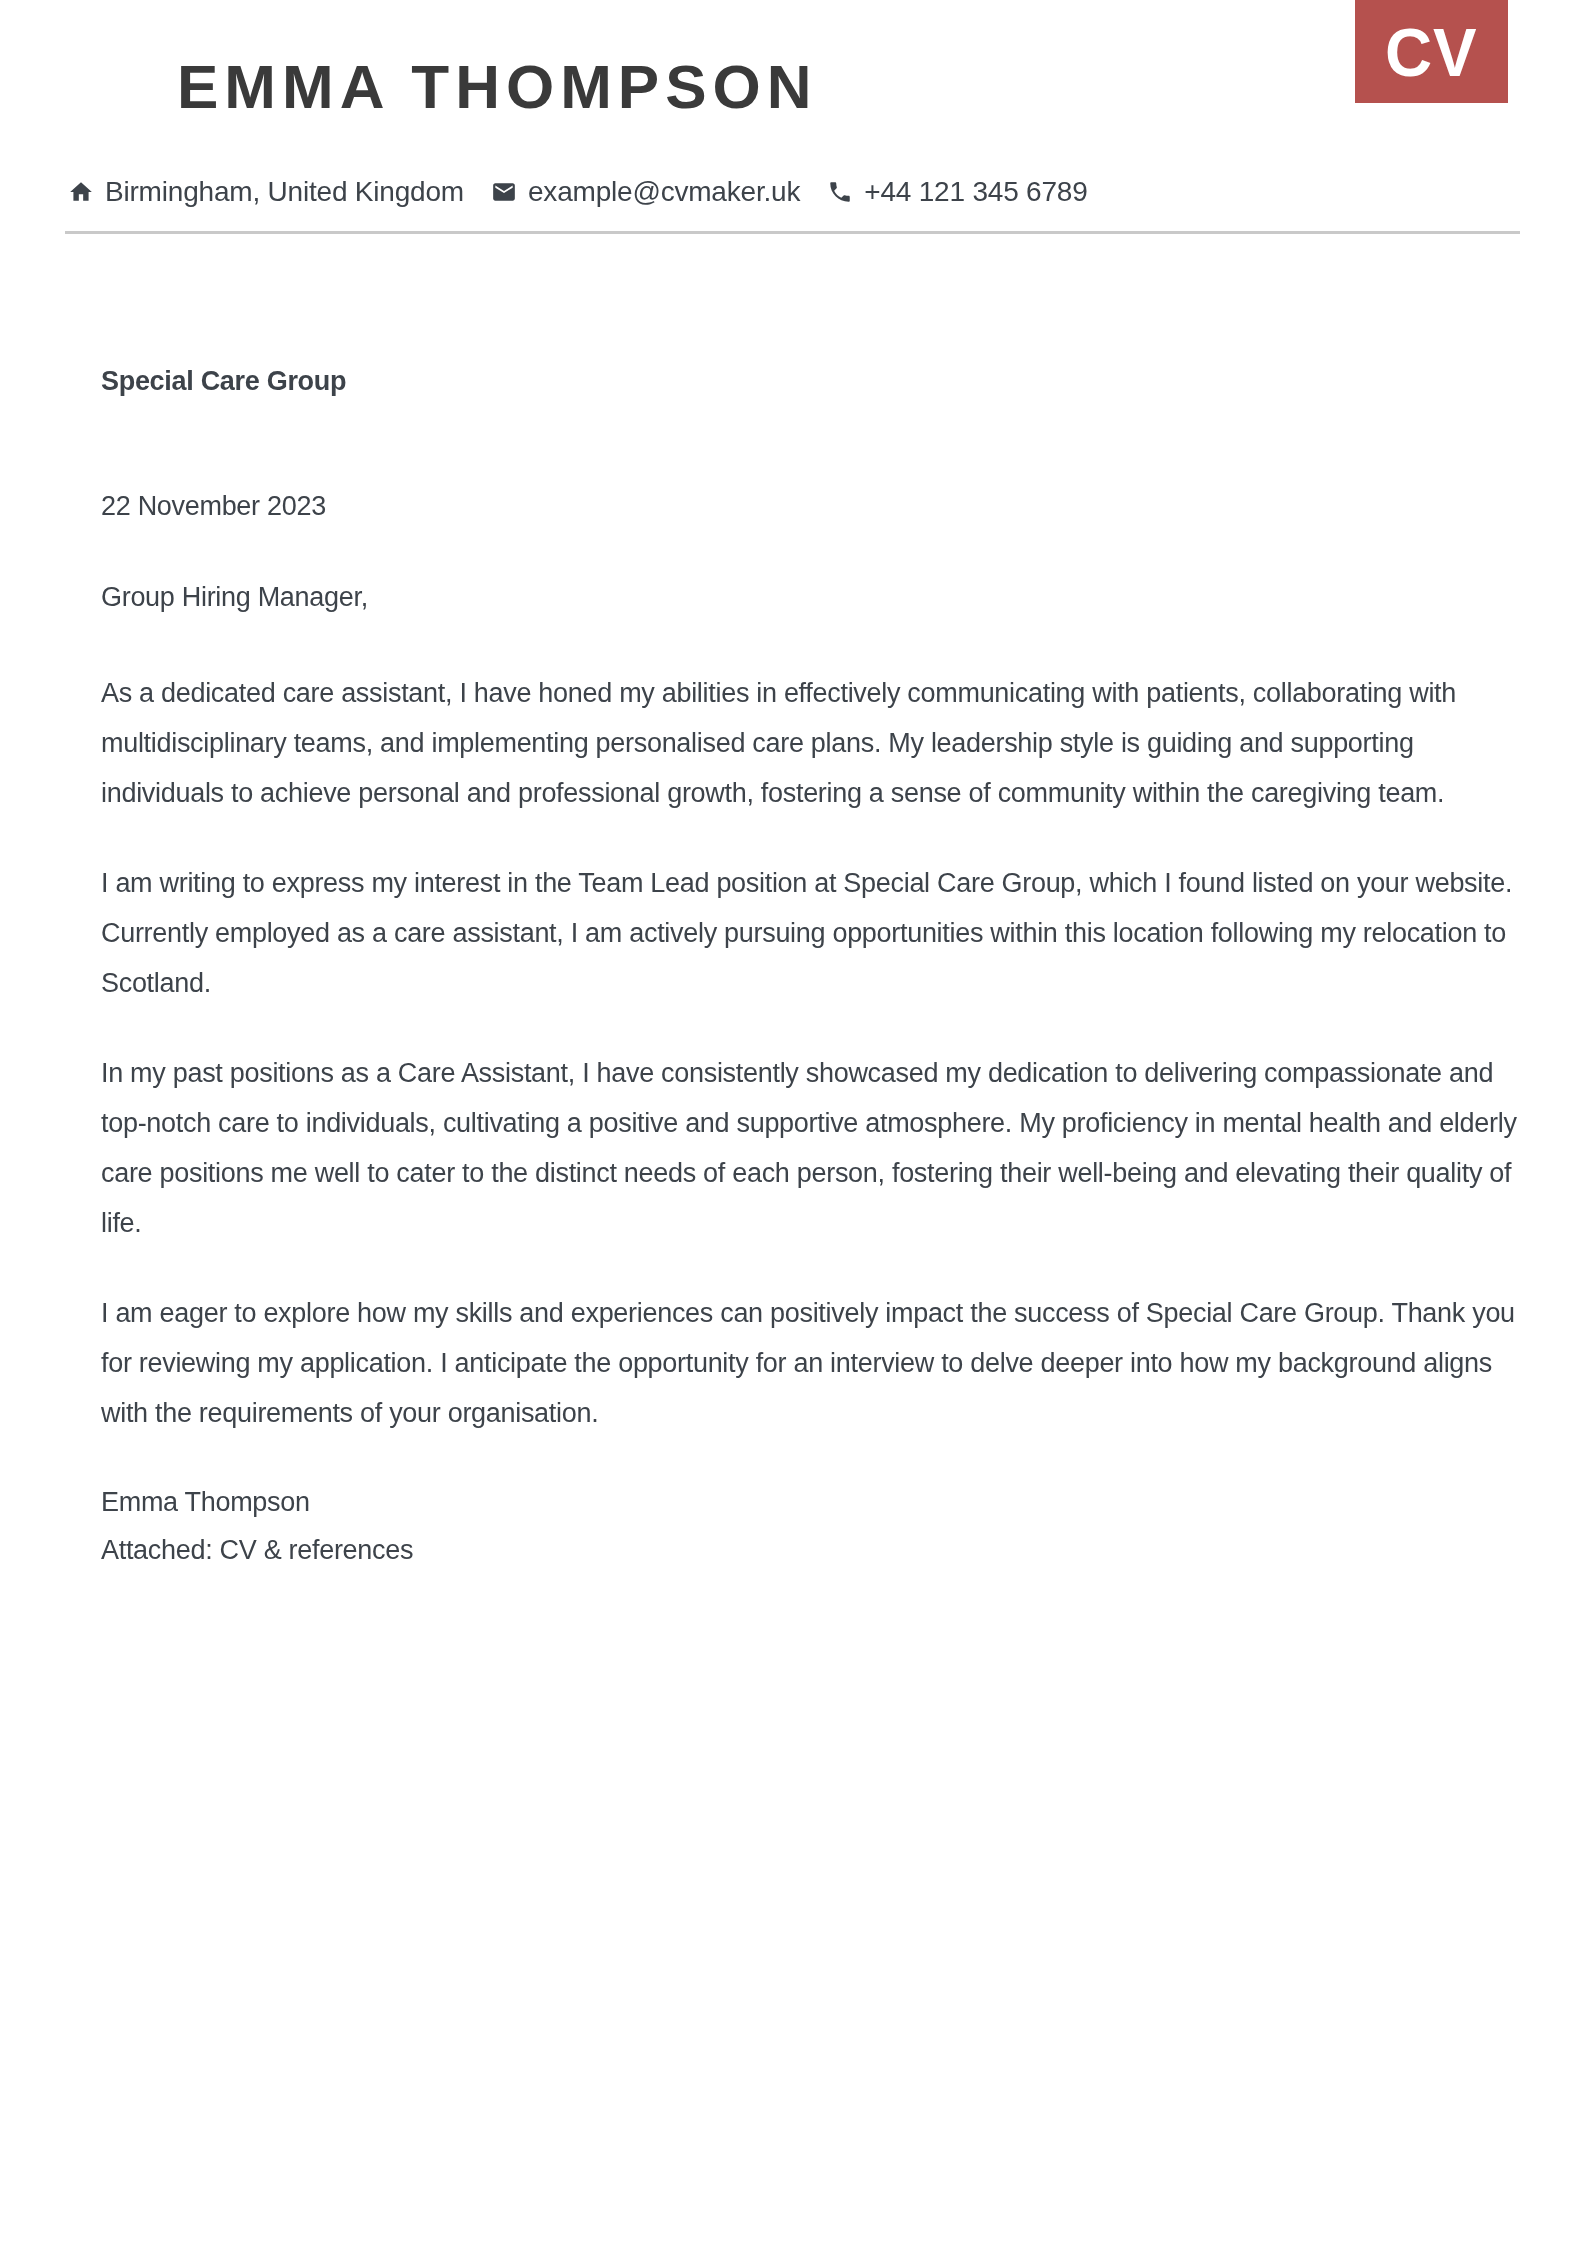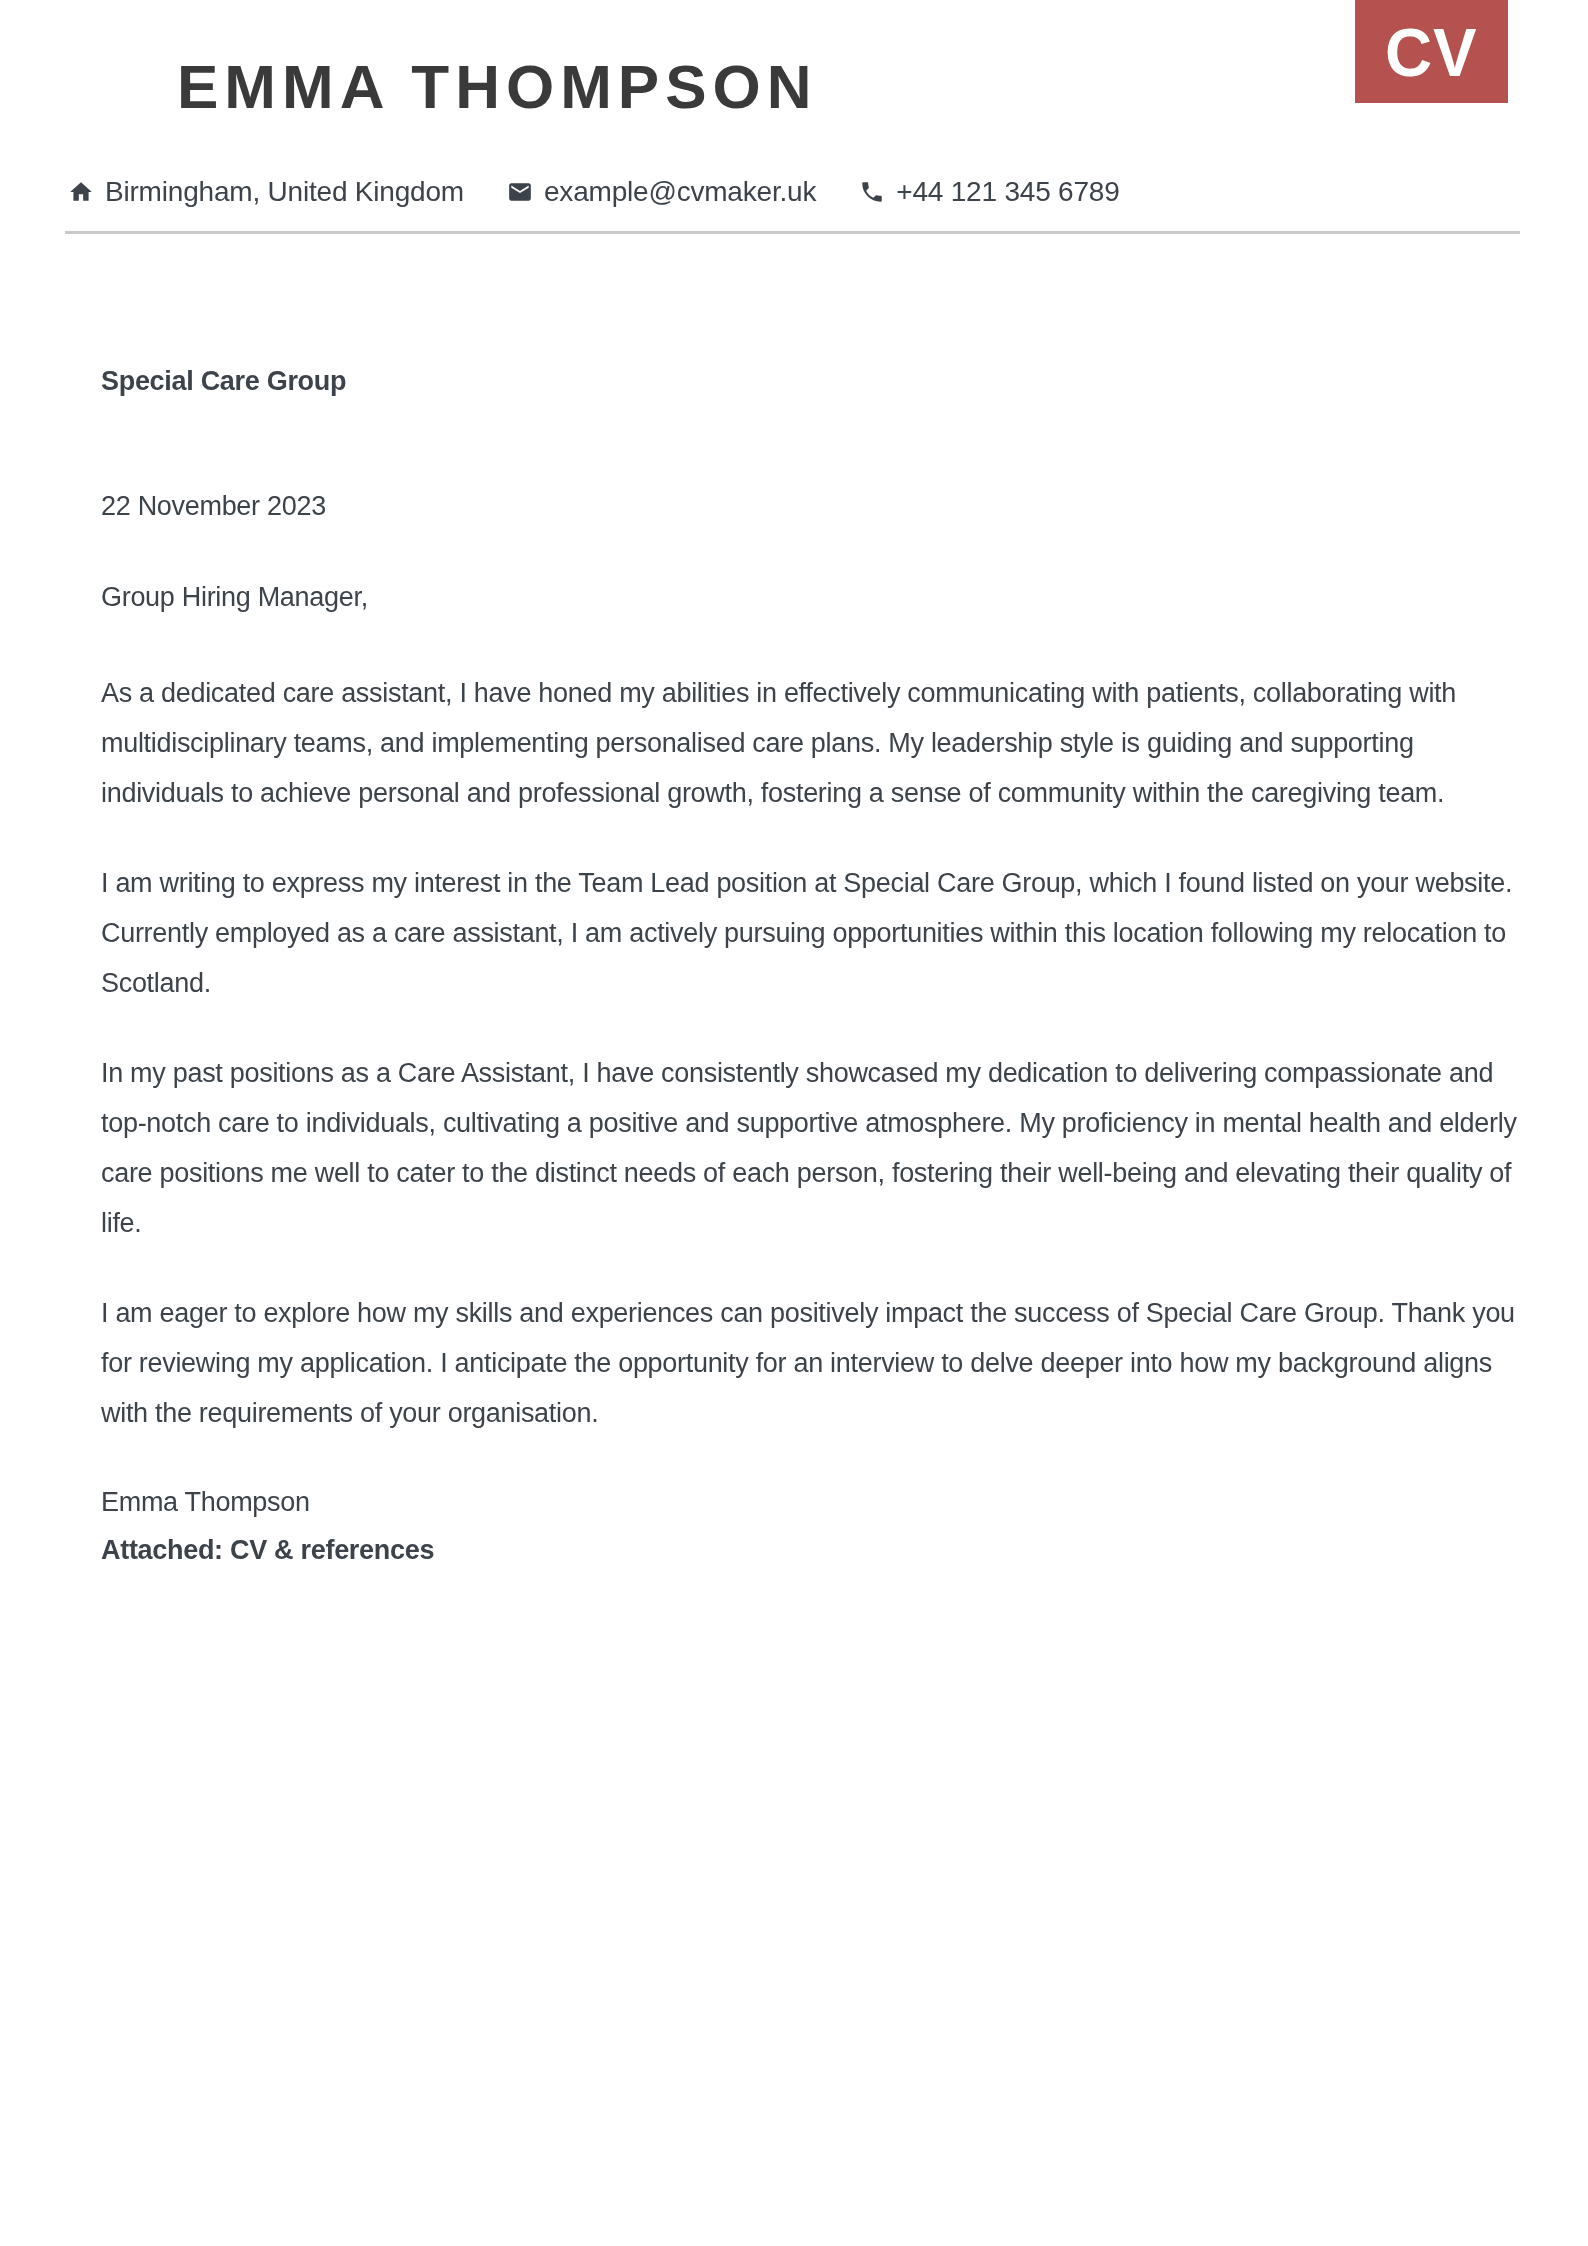--- a/index.html
+++ b/index.html
@@ -45,21 +45,21 @@
     white-space: nowrap;
   }
 
   
   .contact-row {
     position: absolute;
     top: 176px;
     left: 68px;
     display: flex;
     align-items: center;
-    gap: 43px;
+    gap: 27px;
     font-size: 28px;
     letter-spacing: -0.2px;
     color: #3d434a;
     white-space: nowrap;
   }
   .contact-item { display: flex; align-items: center; gap: 11px; }
   .contact-item svg { width: 26px; height: 26px; fill: #3d434a; flex: 0 0 auto; }
 
   .divider {
     position: absolute;
@@ -79,21 +79,21 @@
     font-size: 27px;
     line-height: 50px;
     letter-spacing: -0.3px;
     color: #3d434a;
   }
   .recipient  { font-weight: 700; margin: 0 0 75px 0; }
   .date-line  { margin: 0 0 41px 0; }
   .salutation { margin: 0 0 46px 0; }
   .para       { margin: 0 0 40px 0; }
   .closing-line { line-height: 48px; }
-  .attachment   { line-height: 48px; font-weight: 700; }
+  .attachment   { line-height: 48px; font-weight: 400; }
 </style>
 </head>
 <body>
 
 <div class="page">
 
   <div class="cv-logo">
     <span class="cv-logo-text">CV</span>
   </div>
 

